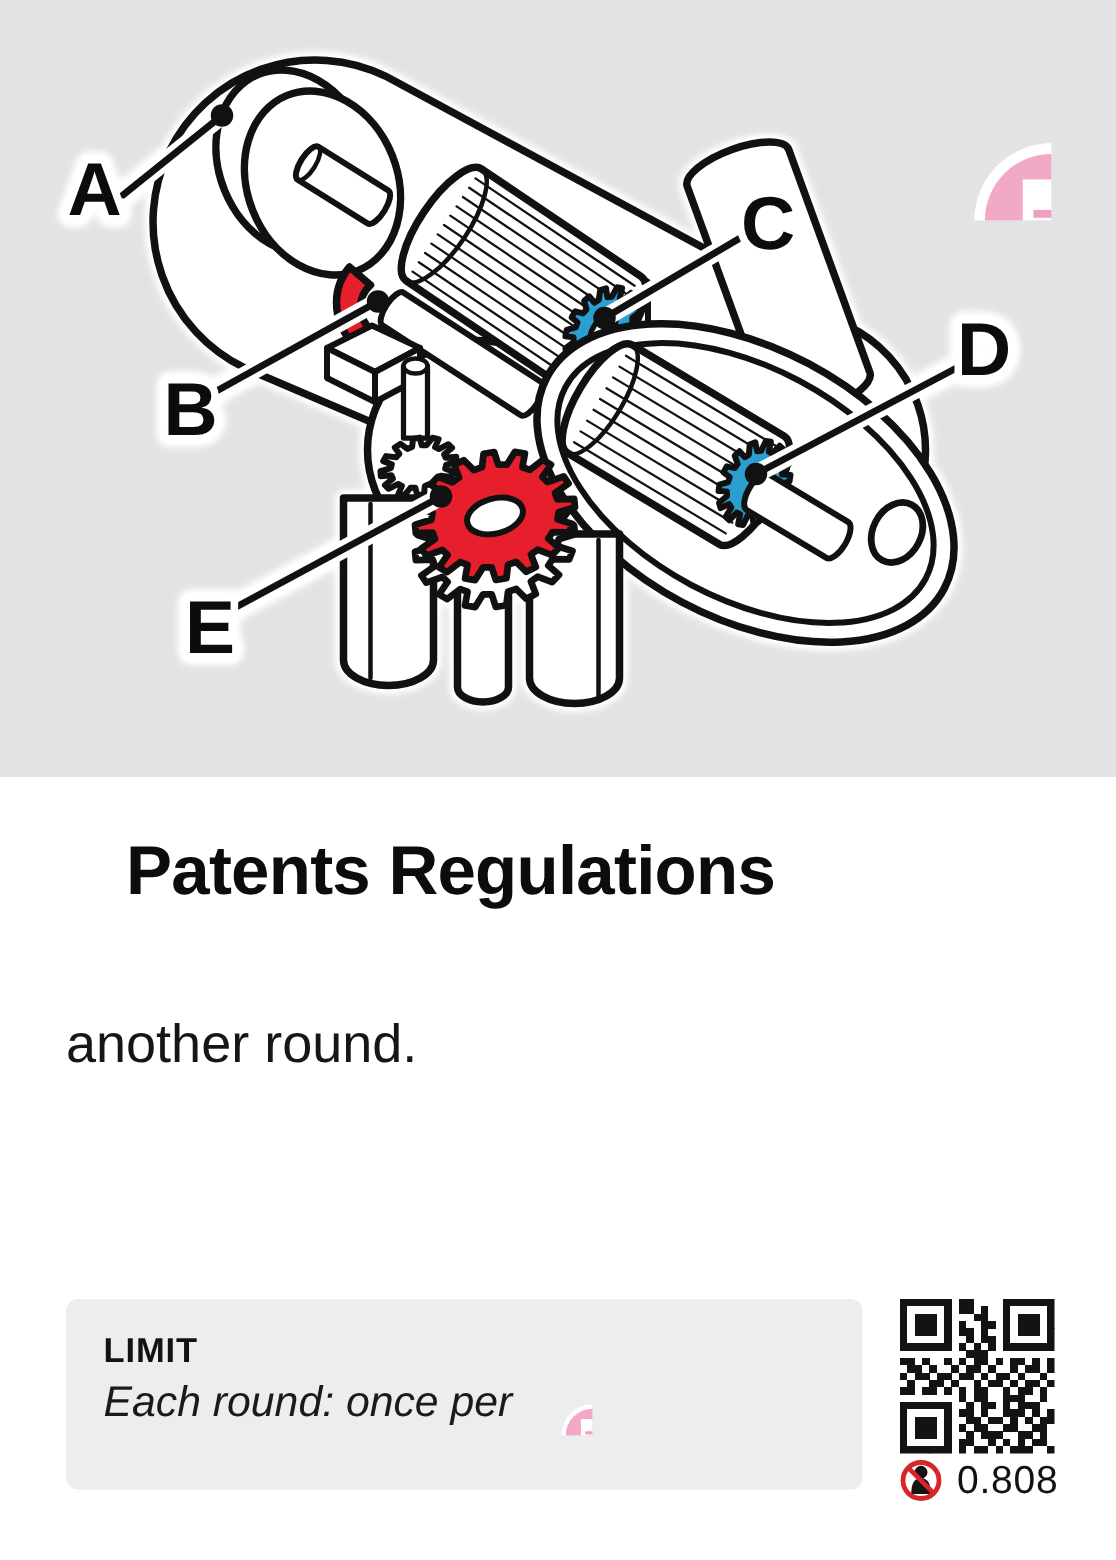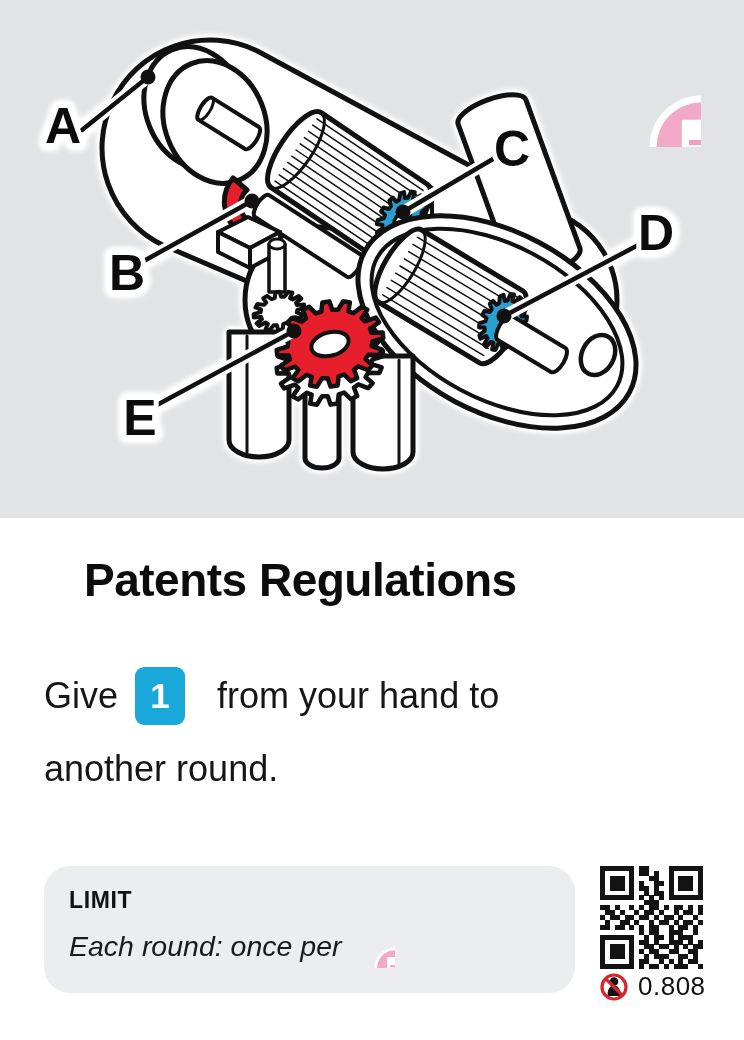--- a/index.html
+++ b/index.html
@@ -9,23 +9,23 @@
   .art{position:absolute;left:0;top:0;width:744px;height:518px;
        filter:drop-shadow(0 0 2.5px #fff) drop-shadow(0 0 2.5px #fff) drop-shadow(0 0 2px #fff);}
   .badge{position:absolute;left:594px;top:40px;width:107px;height:107px;}
   .title{position:absolute;left:44px;top:553px;font-size:46px;font-weight:700;letter-spacing:-0.5px;color:#0c0c0c;margin-left:40px;}
   .body{position:absolute;left:44px;top:659px;width:640px;font-size:36px;font-weight:500;color:#161616;}
   .body .line{height:73px;display:flex;align-items:center;white-space:pre;}
   .tile{display:inline-flex;align-items:center;justify-content:center;width:50px;height:58px;
         border-radius:9px;background:#1AA7D9;color:#fff;font-size:35px;font-weight:700;
         margin:0 22px 0 17px;}
   .limit{position:absolute;left:44px;top:866px;width:531px;height:127px;background:#ECEDEF;
-         border-radius:26px;box-sizing:border-box;padding:21px 0 0 25px;}
+         border-radius:8px;box-sizing:border-box;padding:21px 0 0 25px;}
   .limit-heading{font-size:23px;font-weight:700;letter-spacing:0.6px;color:#121212;}
-  .limit-row{margin-top:11px;display:flex;align-items:center;gap:10px;font-size:28.5px;
+  .limit-row{margin-top:0;display:flex;align-items:center;gap:10px;font-size:28.5px;
              font-style:italic;color:#1a1a1a;}
   .limit-row .mini-doc{width:43px;height:43px;flex:0 0 auto;}
   .qr{position:absolute;left:600px;top:866px;width:103px;height:103px;}
   .code-row{position:absolute;left:599px;top:971px;display:flex;align-items:center;gap:9px;}
   .code-row .code{font-size:26px;color:#111;letter-spacing:0.5px;}
   .defs{position:absolute;width:0;height:0;overflow:hidden;}
 </style>
 </head>
 <body>
 
@@ -189,25 +189,20 @@
     </g>
   </svg>
 
   <svg class="badge" viewBox="-53 -53 106 106">
     <use href="#doc"></use>
   </svg>
 
   <div class="title">Patents Regulations</div>
 
   <div class="body">
-    <div class="line">
-      <span>Give</span>
-      <span class="tile">1</span>
-      <span> from your hand to</span>
-    </div>
     <div class="line">
       <span>another round.</span>
     </div>
   </div>
 
   <div class="limit">
     <div class="limit-heading">LIMIT</div>
     <div class="limit-row">
       <span>Each round: once per</span>
       <svg class="mini-doc" viewBox="-53 -53 106 106">

